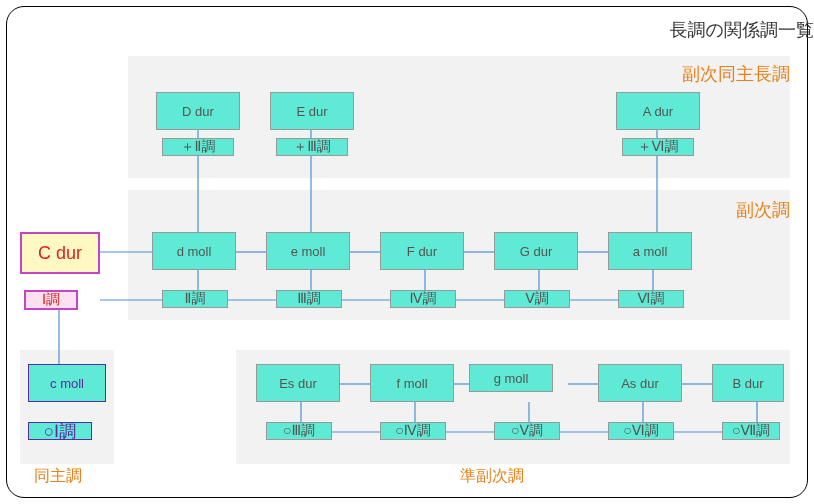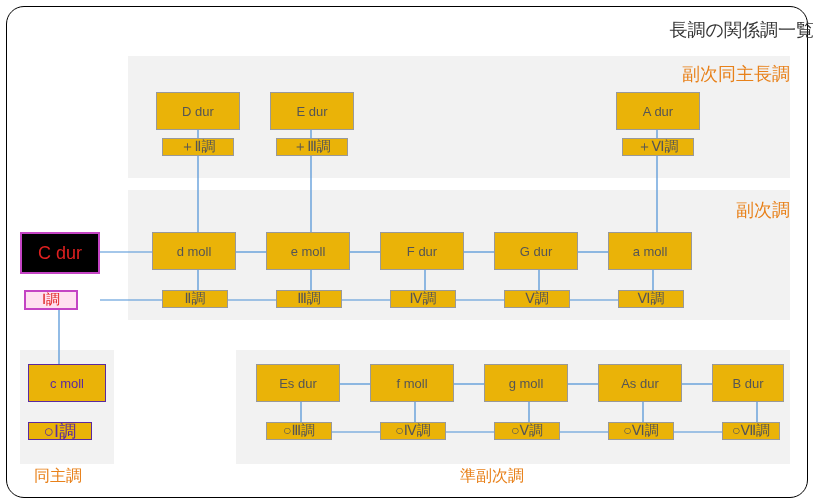--- a/index.html
+++ b/index.html
@@ -1,23 +1,23 @@
 <!DOCTYPE html>
 <html><head>
 <meta charset="utf-8">
 <style>
   html,body{margin:0;padding:0;font-family:"Meiryo","Hiragino Sans",sans-serif;background:#fff}
   .canvas{position:relative;width:814px;height:504px;box-sizing:border-box}
   .frame{position:absolute;left:6px;top:6px;right:6px;bottom:6px;border:1.5px solid #000;border-radius:18px}
   .title{position:absolute;width:100%;text-align:right;top:18px;font-size:18px;color:#333}
   .panel{position:absolute;background:#f2f2f2}
   .sec-title{position:absolute;font-size:18px;color:#e8811a;width:100%;text-align:right}
-  .box{position:absolute;background:#eab308;border:1px solid #999;display:flex;align-items:center;justify-content:center;font-size:13px;color:#555;box-sizing:border-box}
+  .box{position:absolute;background:#5eead4;border:1px solid #999;display:flex;align-items:center;justify-content:center;font-size:13px;color:#555;box-sizing:border-box}
   .degree{font-size:14px}
-  .main-box{border:2px solid #c444c4;background:#000000;color:#e02020;font-size:18px}
+  .main-box{border:2px solid #c444c4;background:#fef9c3;color:#e02020;font-size:18px}
   .main-deg{border:2px solid #c444c4;background:#ffe0f0;color:#e02020;font-size:14px}
   .minor-box{border:1.5px solid #5a2aa0;color:#5a2aa0}
   .minor-deg{border:1.5px solid #5a2aa0;color:#5a2aa0;font-size:17px}
   svg.conn{position:absolute;left:0;top:0;width:814px;height:504px;pointer-events:none}
   svg.conn line{stroke:#4a8fd6;stroke-width:1.2}
   .bottom-label{position:absolute;color:#e8811a;font-size:16px}
 </style>
 </head>
 <body>
 <div class="canvas">
@@ -105,20 +105,20 @@
 <div class="box" style="left:608px;top:232px;width:84px;height:38px">a moll</div>
 <div class="box degree" style="left:618px;top:290px;width:66px;height:18px">Ⅵ調</div>
 
 <div class="box minor-box" style="left:28px;top:364px;width:78px;height:38px">c moll</div>
 <div class="box minor-deg" style="left:28px;top:422px;width:64px;height:18px">○Ⅰ調</div>
 
 <div class="box" style="left:256px;top:364px;width:84px;height:38px">Es dur</div>
 <div class="box degree" style="left:266px;top:422px;width:66px;height:18px">○Ⅲ調</div>
 <div class="box" style="left:370px;top:364px;width:84px;height:38px">f moll</div>
 <div class="box degree" style="left:380px;top:422px;width:66px;height:18px">○Ⅳ調</div>
-<div class="box" style="left:484px;top:364px;width:84px;height:38px">g moll</div>
+<div class="box" style="left:469px;top:364px;width:84px;height:28px">g moll</div>
 <div class="box degree" style="left:494px;top:422px;width:66px;height:18px">○Ⅴ調</div>
 <div class="box" style="left:598px;top:364px;width:84px;height:38px">As dur</div>
 <div class="box degree" style="left:608px;top:422px;width:66px;height:18px">○Ⅵ調</div>
 <div class="box" style="left:712px;top:364px;width:72px;height:38px">B dur</div>
 <div class="box degree" style="left:722px;top:422px;width:58px;height:18px">○Ⅶ調</div>
 
 </div>
 
 </body></html>

